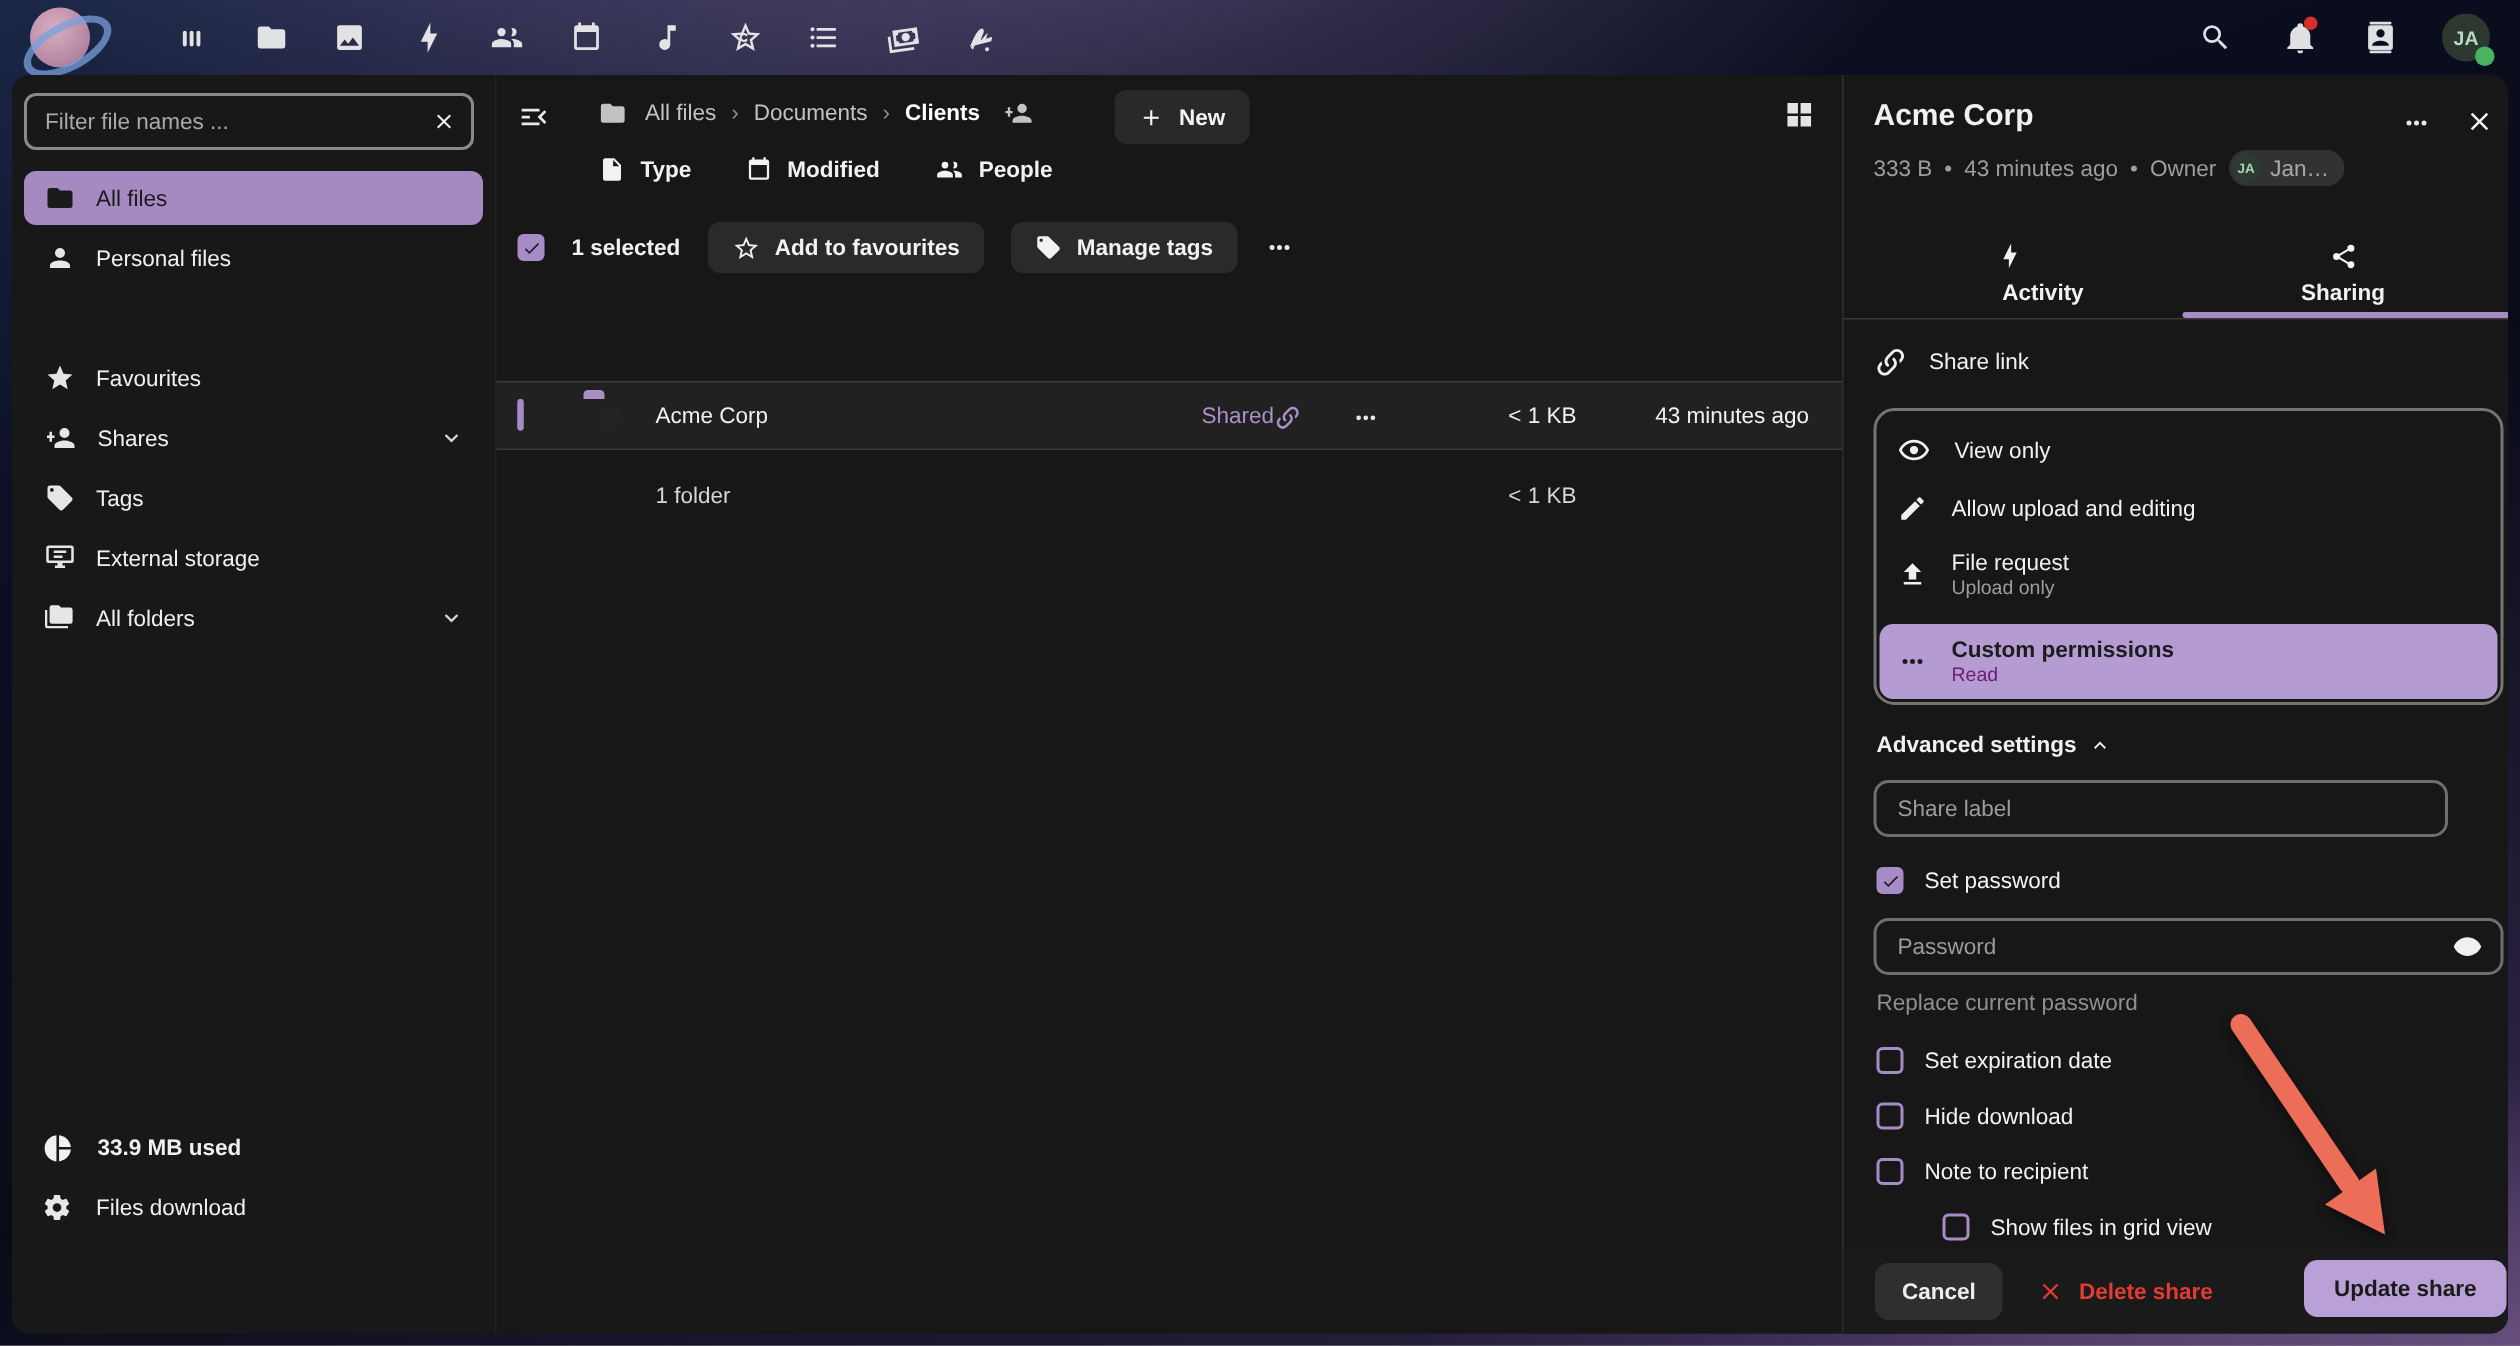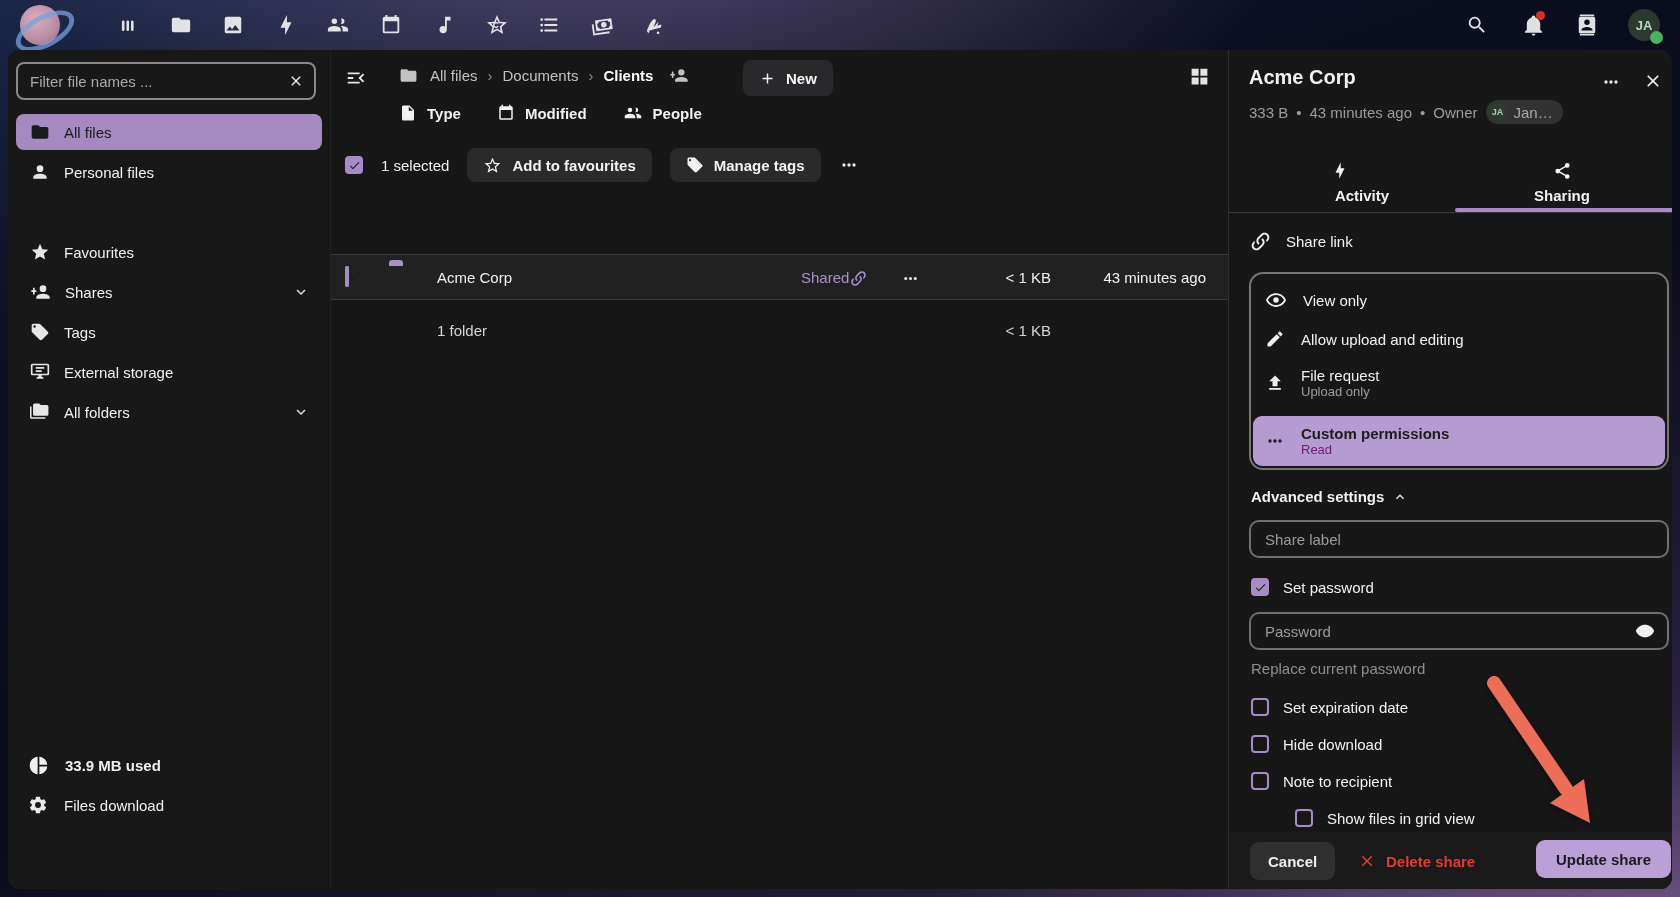--- a/index.html
+++ b/index.html
@@ -343,21 +343,21 @@
         <span>People</span>
       </span>
     </div>
 
     <div class="abs" style="left:14px;top:97px;display:flex;align-items:center;gap:18px;height:36px;">
       <span class="cb checked">
         <svg class="ic" width="13" height="13" viewBox="0 0 24 24">
             <path d="M21,7L9,19L3.5,13.5L4.91,12.09L9,16.17L19.59,5.59L21,7Z"></path>
           </svg>
       </span>
-      <span style="font-weight:normal;">1 selected</span>
+      <span style="font-weight:bold;">1 selected</span>
       <span class="chipbtn">
         <span>
             <svg class="ic" width="19" height="19" viewBox="0 0 24 24">
               <path d="M12,15.39L8.24,17.66L9.23,13.38L5.91,10.5L10.29,10.13L12,6.09L13.71,10.13L18.09,10.5L14.77,13.38L15.76,17.66M22,9.24L14.81,8.63L12,2L9.19,8.63L2,9.24L7.45,13.97L5.82,21L12,17.27L18.18,21L16.54,13.97L22,9.24Z"></path>
             </svg>
           </span>
         <span>Add to favourites</span>
       </span>
       <span class="chipbtn">
         <span>
@@ -503,21 +503,21 @@
 
     <div class="abs" style="left:22px;top:438px;display:flex;align-items:center;gap:8px;font-weight:bold;">
       <span>Advanced settings</span>
       <span style="color:#e8e8e8;">
           <svg class="ic" width="16" height="16" viewBox="0 0 24 24">
             <path d="M7.41,15.41L12,10.83L16.59,15.41L18,14L12,8L6,14L7.41,15.41Z"></path>
           </svg>
         </span>
     </div>
 
-    <div class="abs txtinput" style="left:20px;top:470px;width:420px;height:38px;">
+    <div class="abs txtinput" style="left:20px;top:470px;width:383px;height:38px;">
       <input type="text" placeholder="Share label" style="">
     </div>
 
     <div class="abs cbrow" style="left:22px;top:528px;">
       <span class="cb checked" style="position:relative;">
         <svg class="ic" width="13" height="13" viewBox="0 0 24 24" style="position:absolute;left:1px;top:1px;color:#1c1c1c;">
             <path d="M21,7L9,19L3.5,13.5L4.91,12.09L9,16.17L19.59,5.59L21,7Z"></path>
           </svg>
       </span>
       <span>Set password</span>

